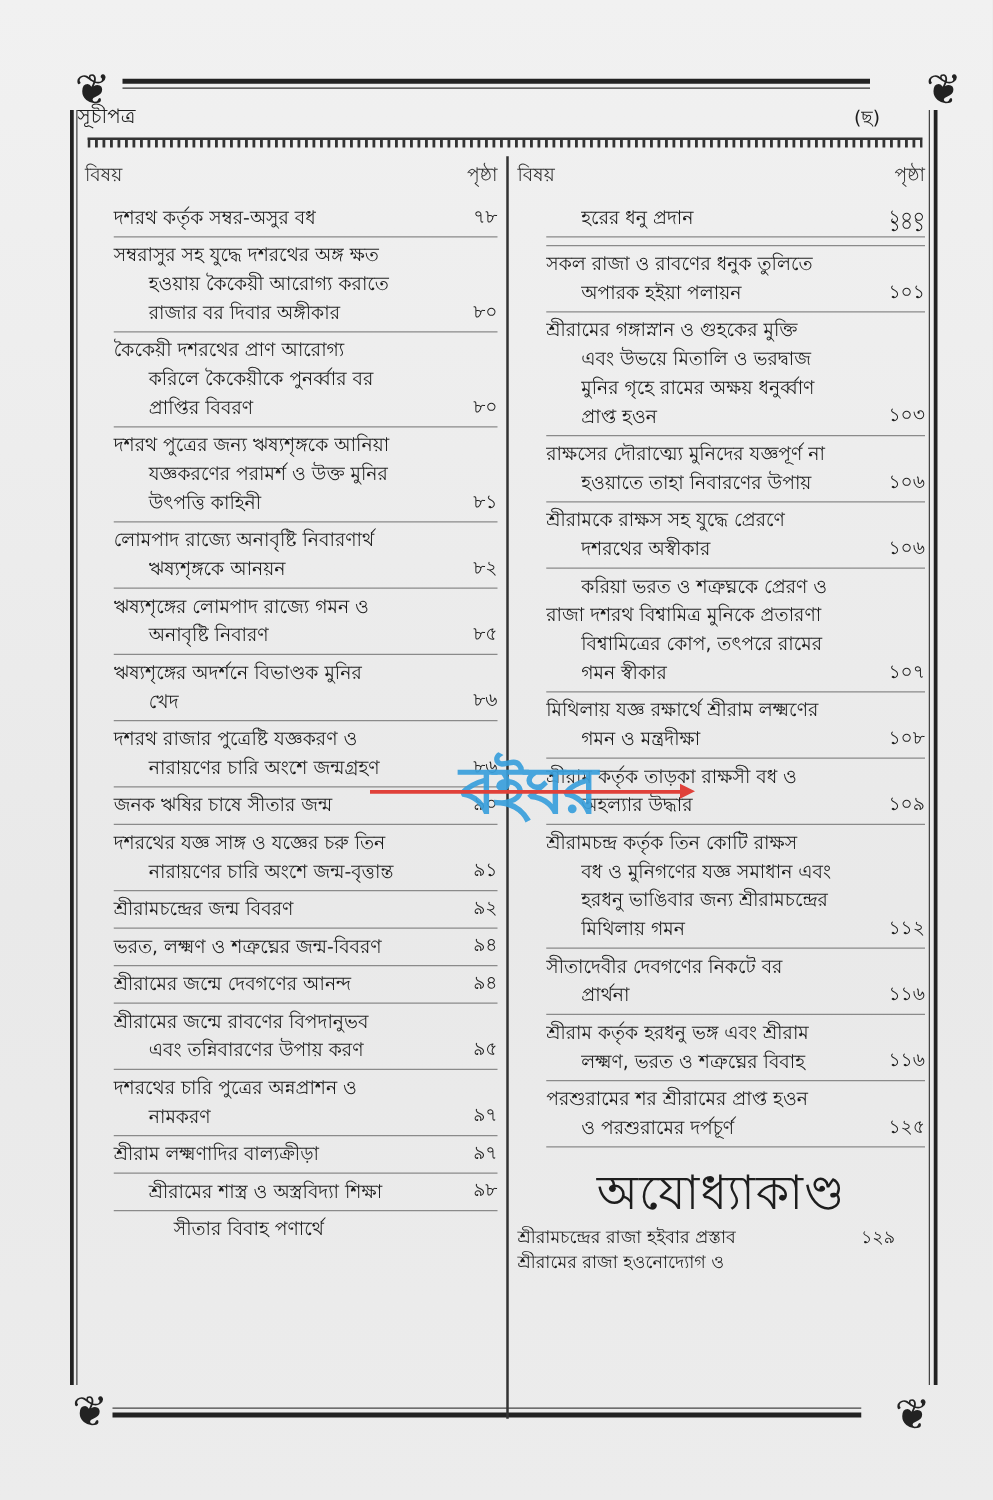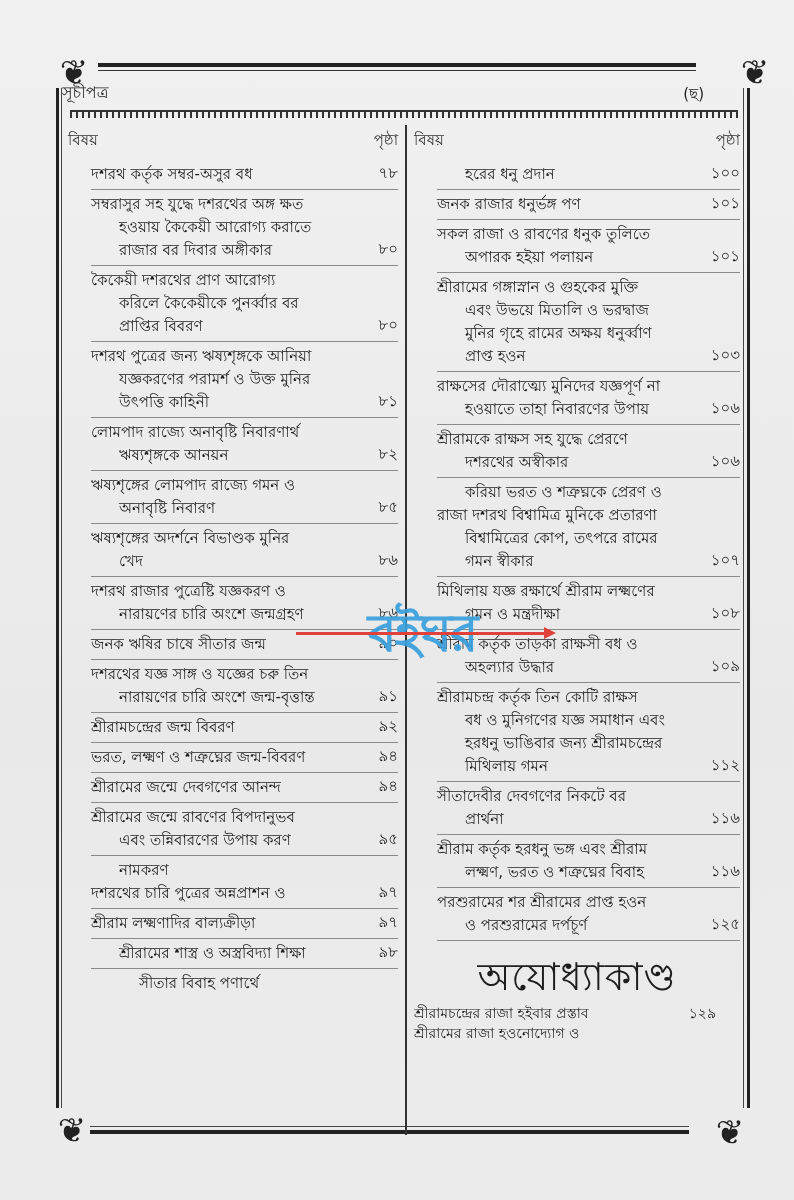--- a/index.html
+++ b/index.html
@@ -154,22 +154,22 @@
         <div class="entry">
           <div class="line">শ্রীরামের জন্মে দেবগণের আনন্দ</div>
           <span class="pg">৯৪</span>
         </div>
         <div class="entry">
           <div class="line">শ্রীরামের জন্মে রাবণের বিপদানুভব</div>
           <div class="line indent">এবং তন্নিবারণের উপায় করণ</div>
           <span class="pg">৯৫</span>
         </div>
         <div class="entry">
+          <div class="line">দশরথের চারি পুত্রের অন্নপ্রাশন ও</div>
           <div class="line indent">নামকরণ</div>
-          <div class="line">দশরথের চারি পুত্রের অন্নপ্রাশন ও</div>
           <span class="pg">৯৭</span>
         </div>
         <div class="entry">
           <div class="line">শ্রীরাম লক্ষ্মণাদির বাল্যক্রীড়া</div>
           <span class="pg">৯৭</span>
         </div>
         <div class="entry">
           <div class="line indent">শ্রীরামের শাস্ত্র ও অস্ত্রবিদ্যা শিক্ষা</div>
           <span class="pg">৯৮</span>
         </div>
@@ -184,21 +184,20 @@
     <div class="col-head">
       <span>বিষয়</span>
       <span>পৃষ্ঠা</span>
     </div>
     <div id="right-entries">
         <div class="entry">
           <div class="line indent">হরের ধনু প্রদান</div>
           <span class="pg">১০০</span>
         </div>
         <div class="entry">
-          <div class="line">জনক রাজার ধনুর্ভঙ্গ পণ</div>
           <span class="pg">১০১</span>
         </div>
         <div class="entry">
           <div class="line">সকল রাজা ও রাবণের ধনুক তুলিতে</div>
           <div class="line indent">অপারক হইয়া পলায়ন</div>
           <span class="pg">১০১</span>
         </div>
         <div class="entry">
           <div class="line">শ্রীরামের গঙ্গাস্নান ও গুহকের মুক্তি</div>
           <div class="line indent">এবং উভয়ে মিতালি ও ভরদ্বাজ</div>

